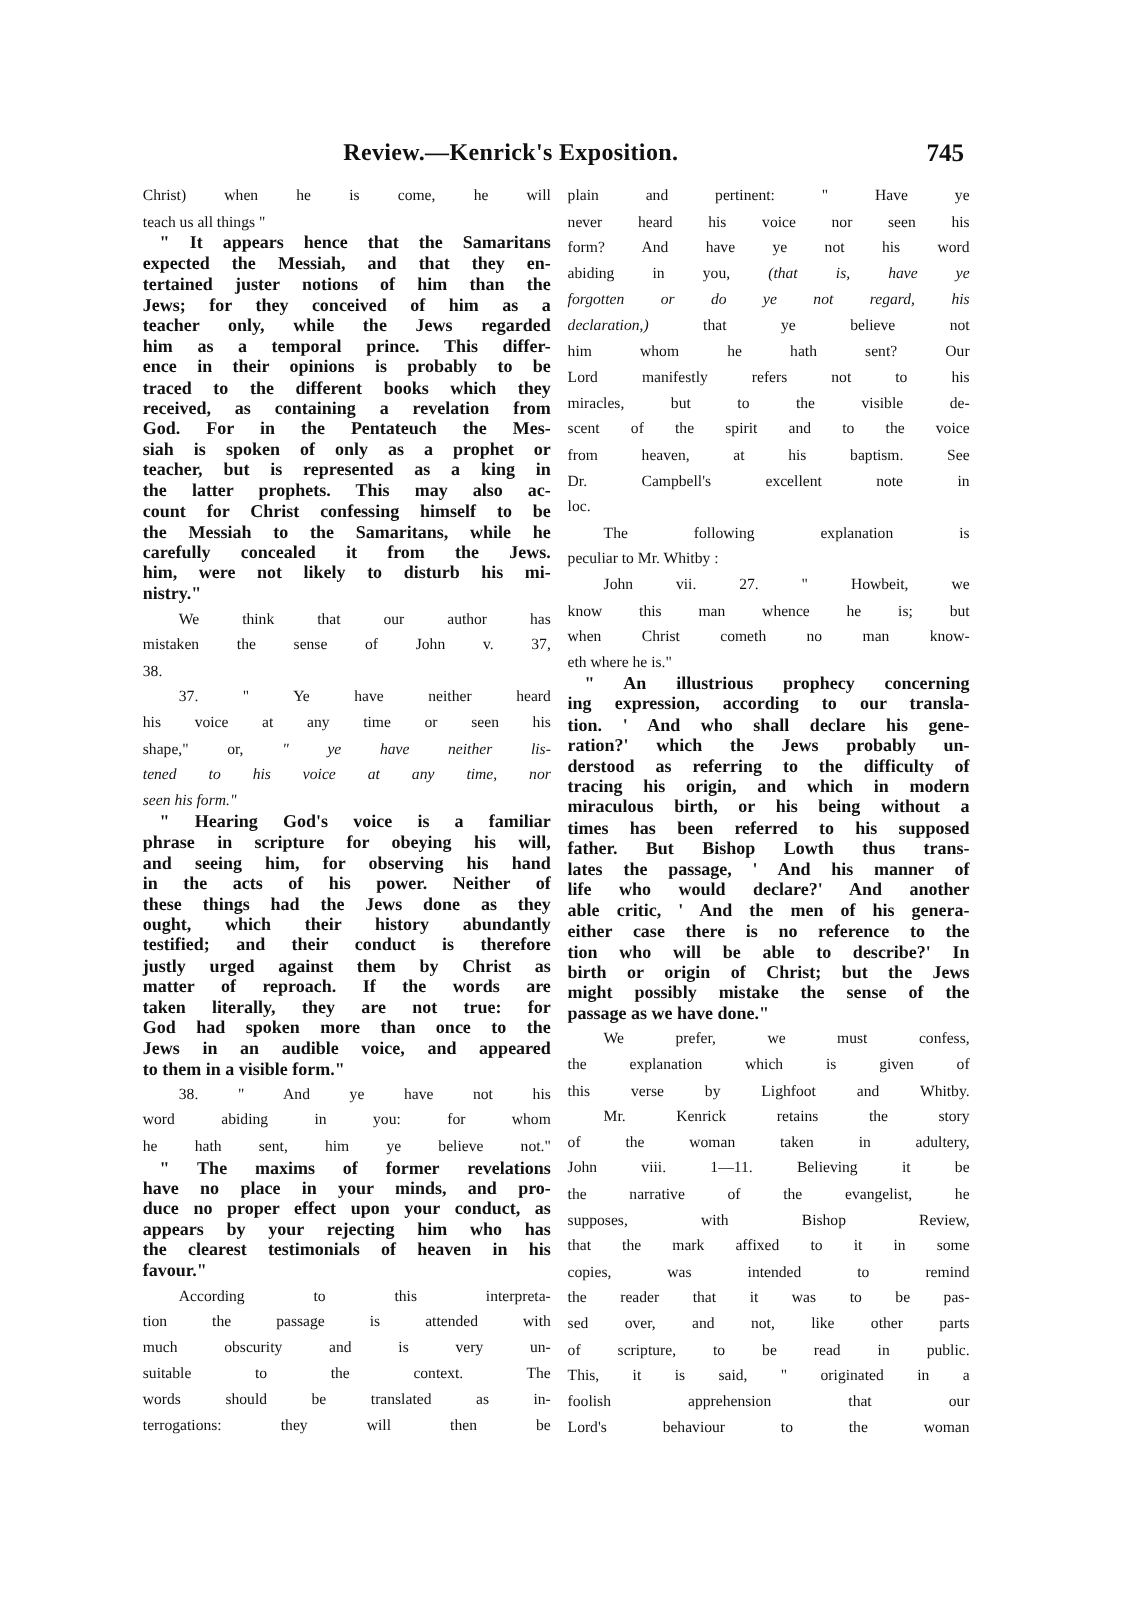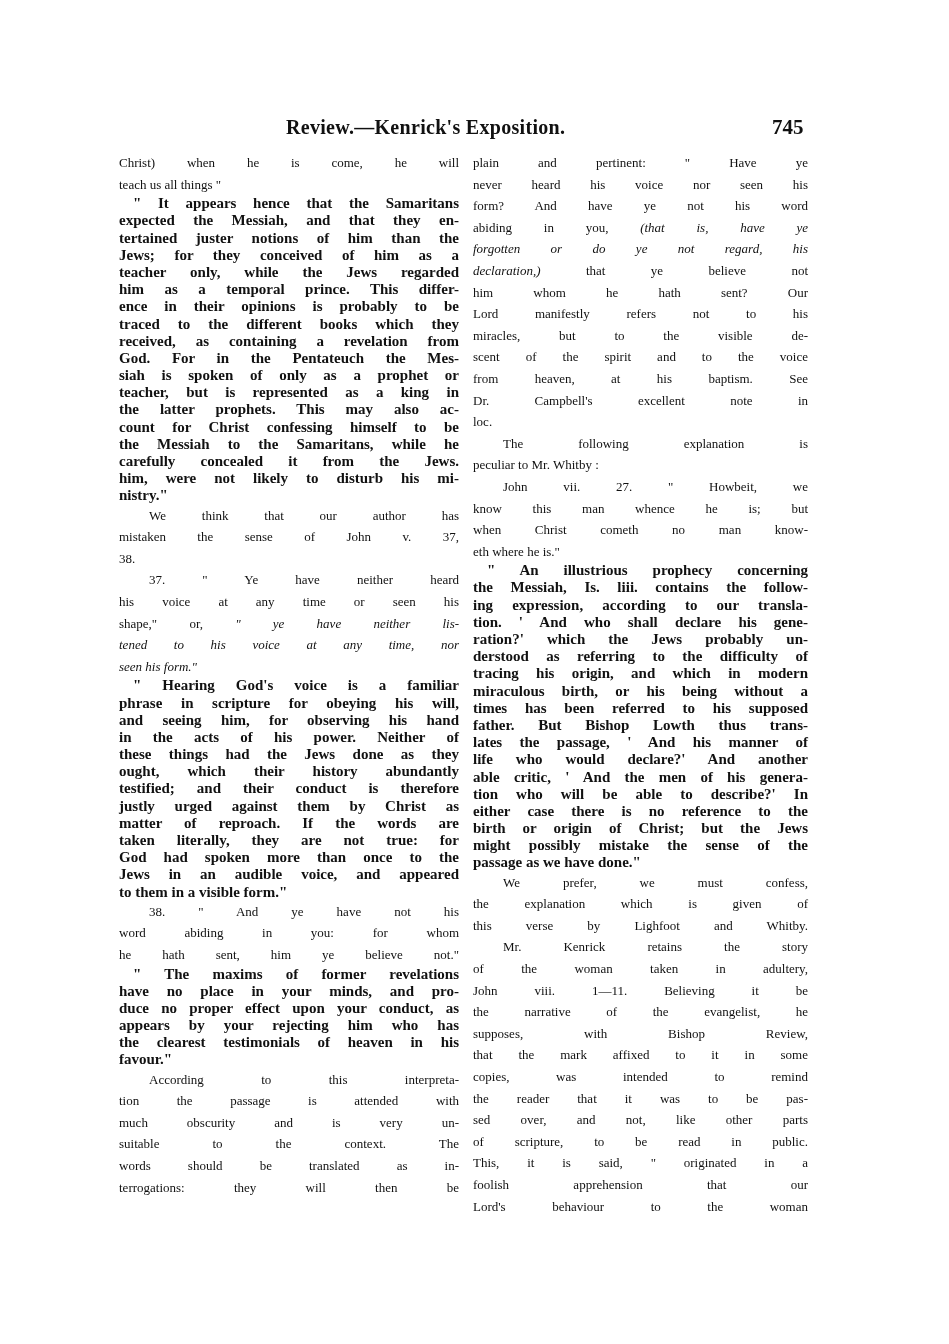--- a/index.html
+++ b/index.html
@@ -98,34 +98,33 @@
       <span class="line big">from heaven, at his baptism. See</span>
       <span class="line big">Dr. Campbell's excellent note in</span>
       <span class="line big last">loc.</span>
       <span class="line big indent">The following explanation is</span>
       <span class="line big last">peculiar to Mr. Whitby :</span>
       <span class="line big indent">John vii. 27. " Howbeit, we</span>
       <span class="line big">know this man whence he is; but</span>
       <span class="line big">when Christ cometh no man know-</span>
       <span class="line big last">eth where he is."</span>
       <span class="line small indent-s">" An illustrious prophecy concerning</span>
-      <span class="line small">the Messiah, Is. liii. contains the follow-</span>
       <span class="line small">ing expression, according to our transla-</span>
       <span class="line small">tion. ' And who shall declare his gene-</span>
       <span class="line small">ration?' which the Jews probably un-</span>
       <span class="line small">derstood as referring to the difficulty of</span>
       <span class="line small">tracing his origin, and which in modern</span>
       <span class="line small">miraculous birth, or his being without a</span>
       <span class="line small">times has been referred to his supposed</span>
       <span class="line small">father. But Bishop Lowth thus trans-</span>
       <span class="line small">lates the passage, ' And his manner of</span>
       <span class="line small">life who would declare?' And another</span>
       <span class="line small">able critic, ' And the men of his genera-</span>
+      <span class="line small">either case there is no reference to the</span>
       <span class="line small">tion who will be able to describe?' In</span>
-      <span class="line small">either case there is no reference to the</span>
       <span class="line small">birth or origin of Christ; but the Jews</span>
       <span class="line small">might possibly mistake the sense of the</span>
       <span class="line small last">passage as we have done."</span>
       <span class="line big indent">We prefer, we must confess,</span>
       <span class="line big">the explanation which is given of</span>
       <span class="line big">this verse by Lighfoot and Whitby.</span>
       <span class="line big indent">Mr. Kenrick retains the story</span>
       <span class="line big">of the woman taken in adultery,</span>
       <span class="line big">John viii. 1—11. Believing it be</span>
       <span class="line big">the narrative of the evangelist, he</span>

